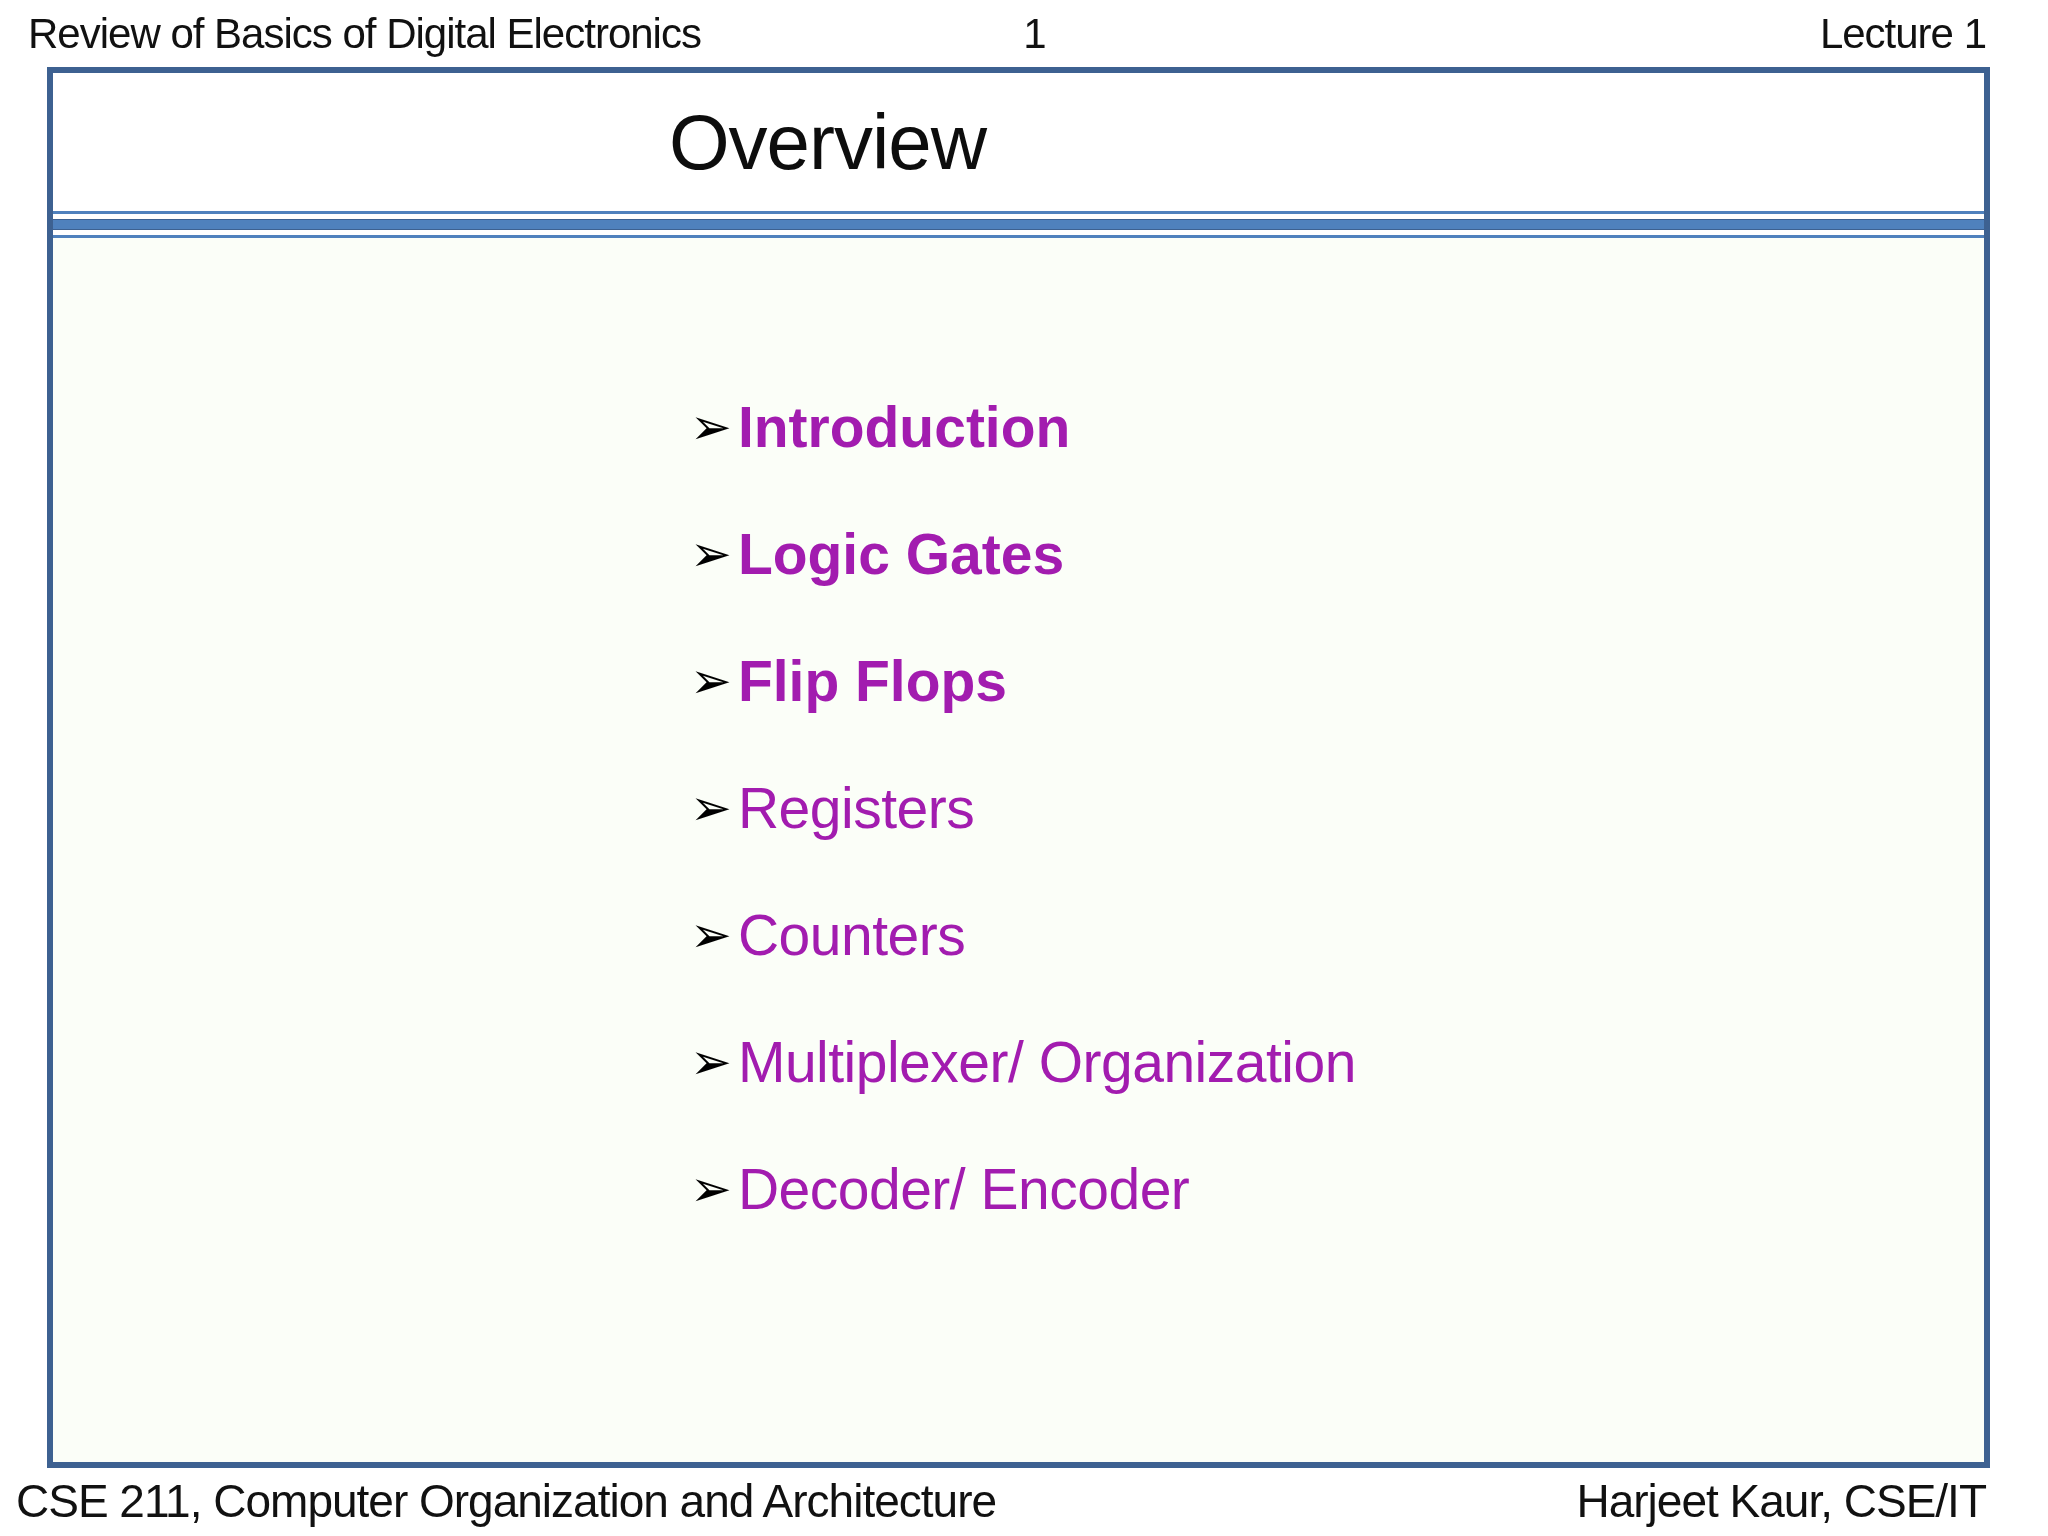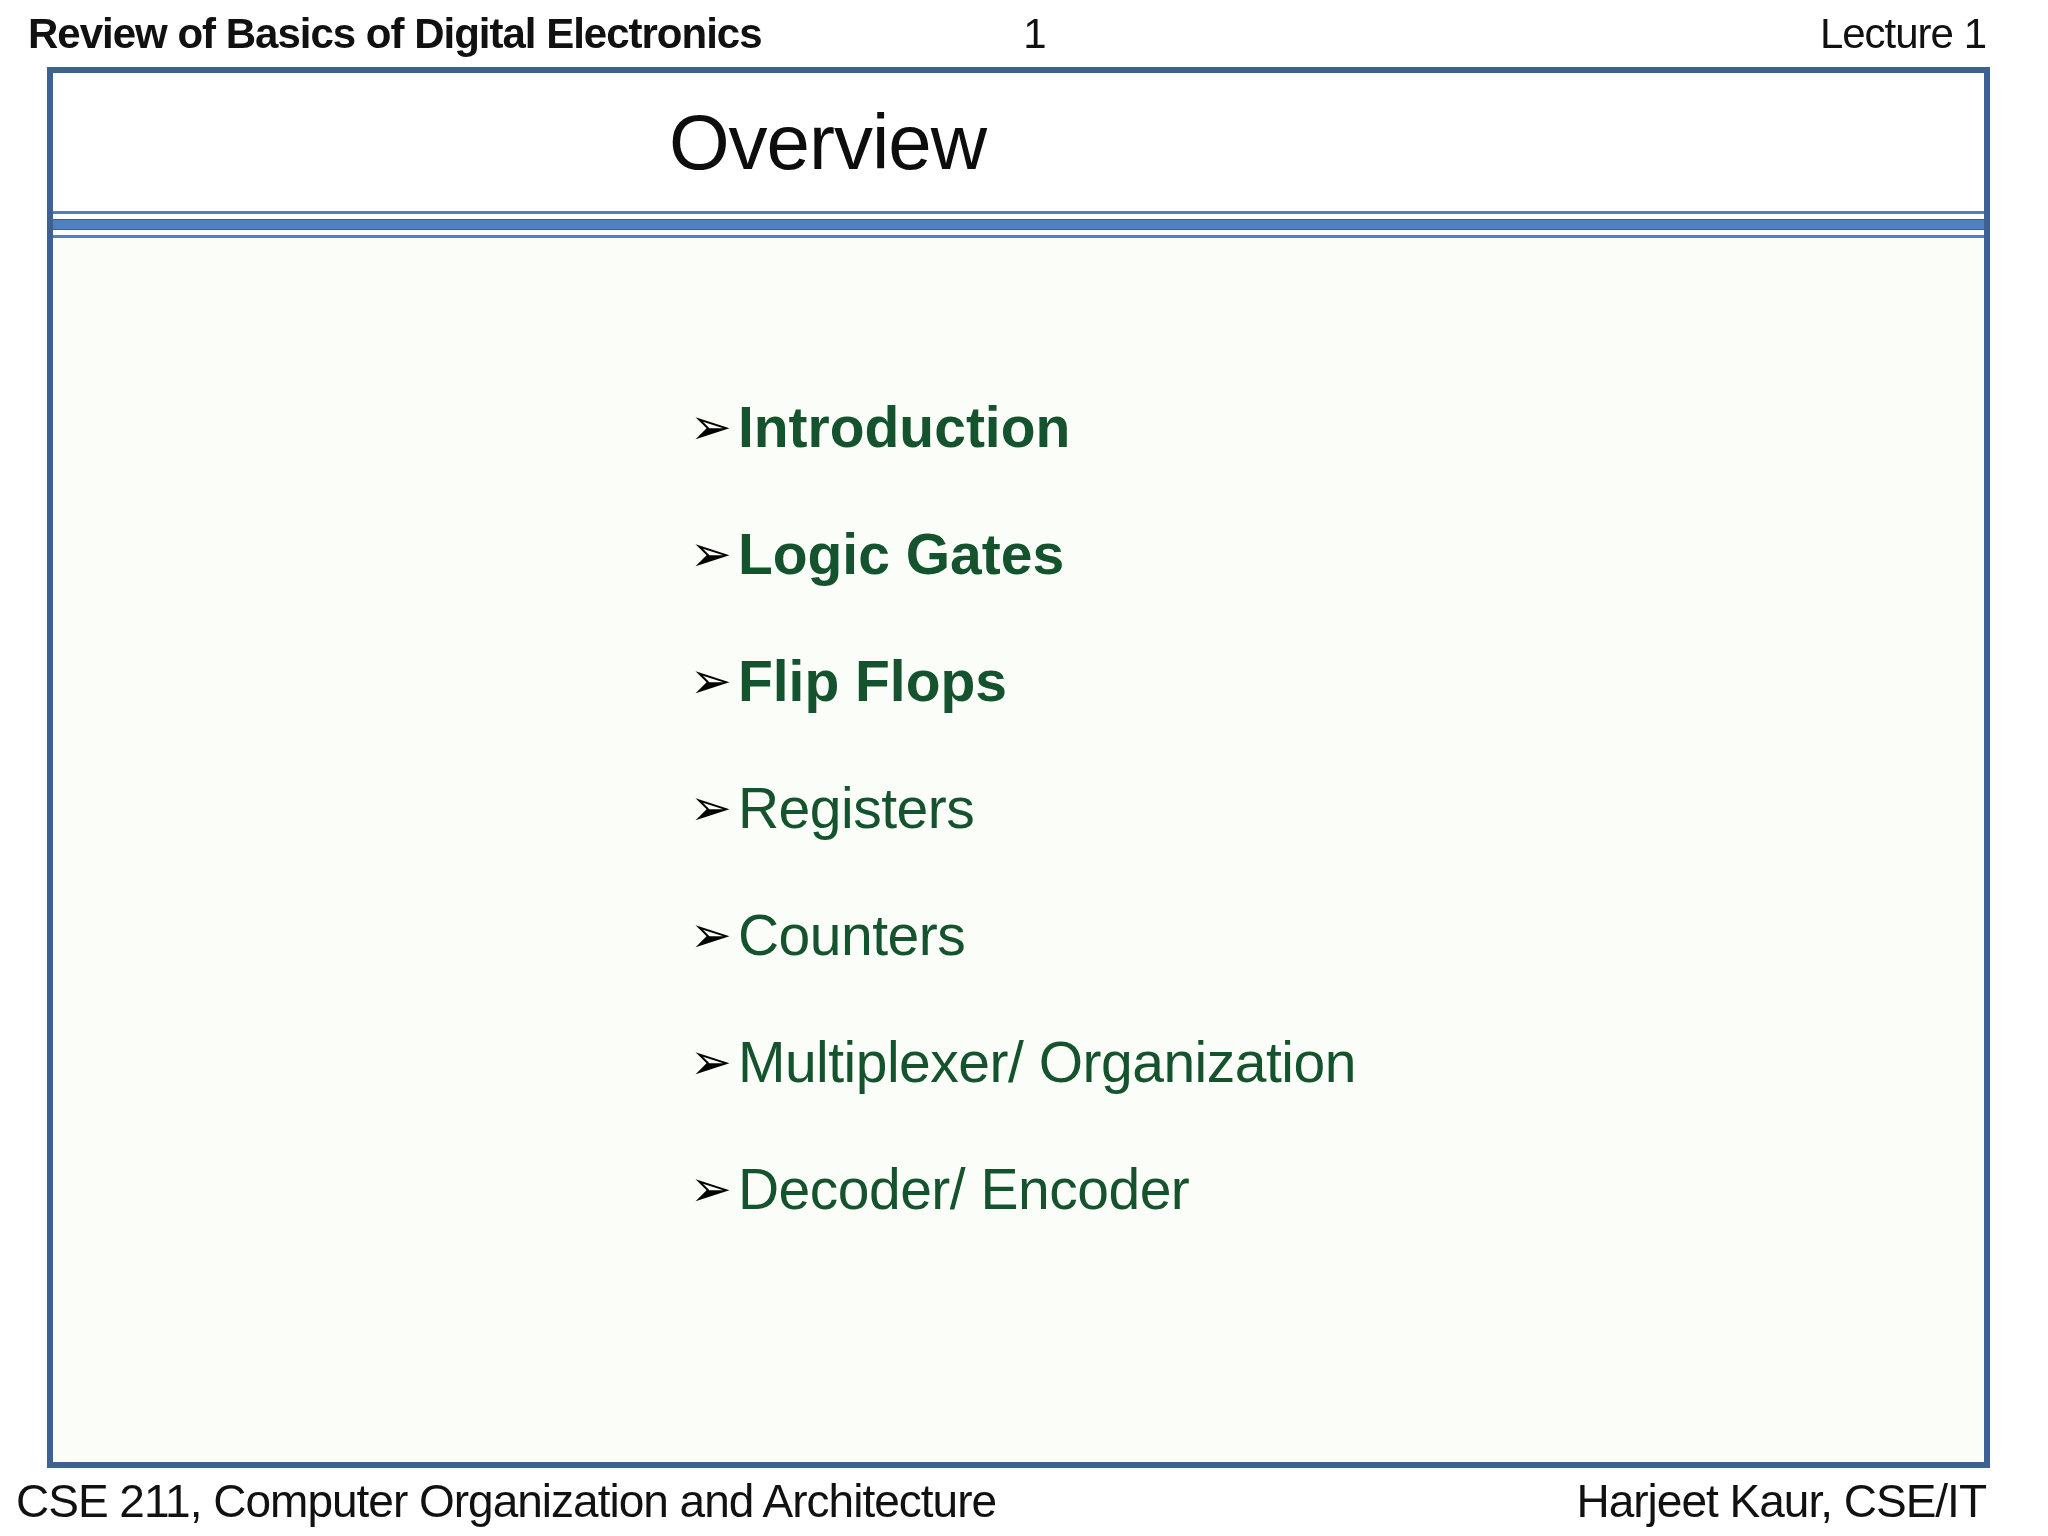--- a/index.html
+++ b/index.html
@@ -3,21 +3,21 @@
 <meta charset="utf-8">
 <style>
   html,body{margin:0;padding:0;}
   body{
     width:2048px;height:1536px;position:relative;background:#ffffff;
     font-family:"Liberation Sans", sans-serif;color:#111;overflow:hidden;
   }
 
   
   .top-bar{position:absolute;left:0;top:0;width:2048px;height:64px;}
-  .top-left{position:absolute;left:28px;top:10px;font-size:42px;letter-spacing:-1px;white-space:nowrap;font-weight:bold;}
+  .top-left{position:absolute;left:28px;top:10px;font-size:42px;letter-spacing:-1px;white-space:nowrap;}
   .top-center{position:absolute;left:990px;top:10px;width:90px;text-align:center;font-size:42px;}
   .top-right{position:absolute;right:62px;top:10px;font-size:42px;letter-spacing:-1px;white-space:nowrap;}
 
   
   .slide-frame{
     position:absolute;left:47px;top:67px;width:1931px;height:1389px;
     border:6px solid var(--frame-border,#3D6191);background:#ffffff;
   }
   .title-area{
     position:absolute;left:0;top:0;width:1549px;height:138px;background:#ffffff;
@@ -36,21 +36,21 @@
     background:var(--slide-body-bg,#FBFEF8);
   }
 
   
   .bullet-list{position:absolute;left:637px;top:158px;margin:0;padding:0;list-style:none;}
   .bullet-item{height:62px;margin-bottom:65px;display:flex;align-items:center;white-space:nowrap;}
   .bullet-glyph{
     font-family:"DejaVu Sans", sans-serif;font-size:50px;line-height:62px;
     margin-right:6px;color:#000;
   }
-  .bullet-label{font-size:57px;line-height:62px;letter-spacing:-0.5px;color:#14532d;}
+  .bullet-label{font-size:57px;line-height:62px;letter-spacing:-0.5px;color:#a21caf;}
   .bullet-item.bold .bullet-label{font-weight:bold;letter-spacing:0;}
 
   
   .bottom-bar{position:absolute;left:0;bottom:0;width:2048px;height:70px;}
   .bottom-left{position:absolute;left:16px;bottom:8px;font-size:46px;letter-spacing:-1px;white-space:nowrap;}
   .bottom-right{position:absolute;right:62px;bottom:8px;font-size:46px;letter-spacing:-1px;white-space:nowrap;}
 </style>
 </head>
 <body>
 

